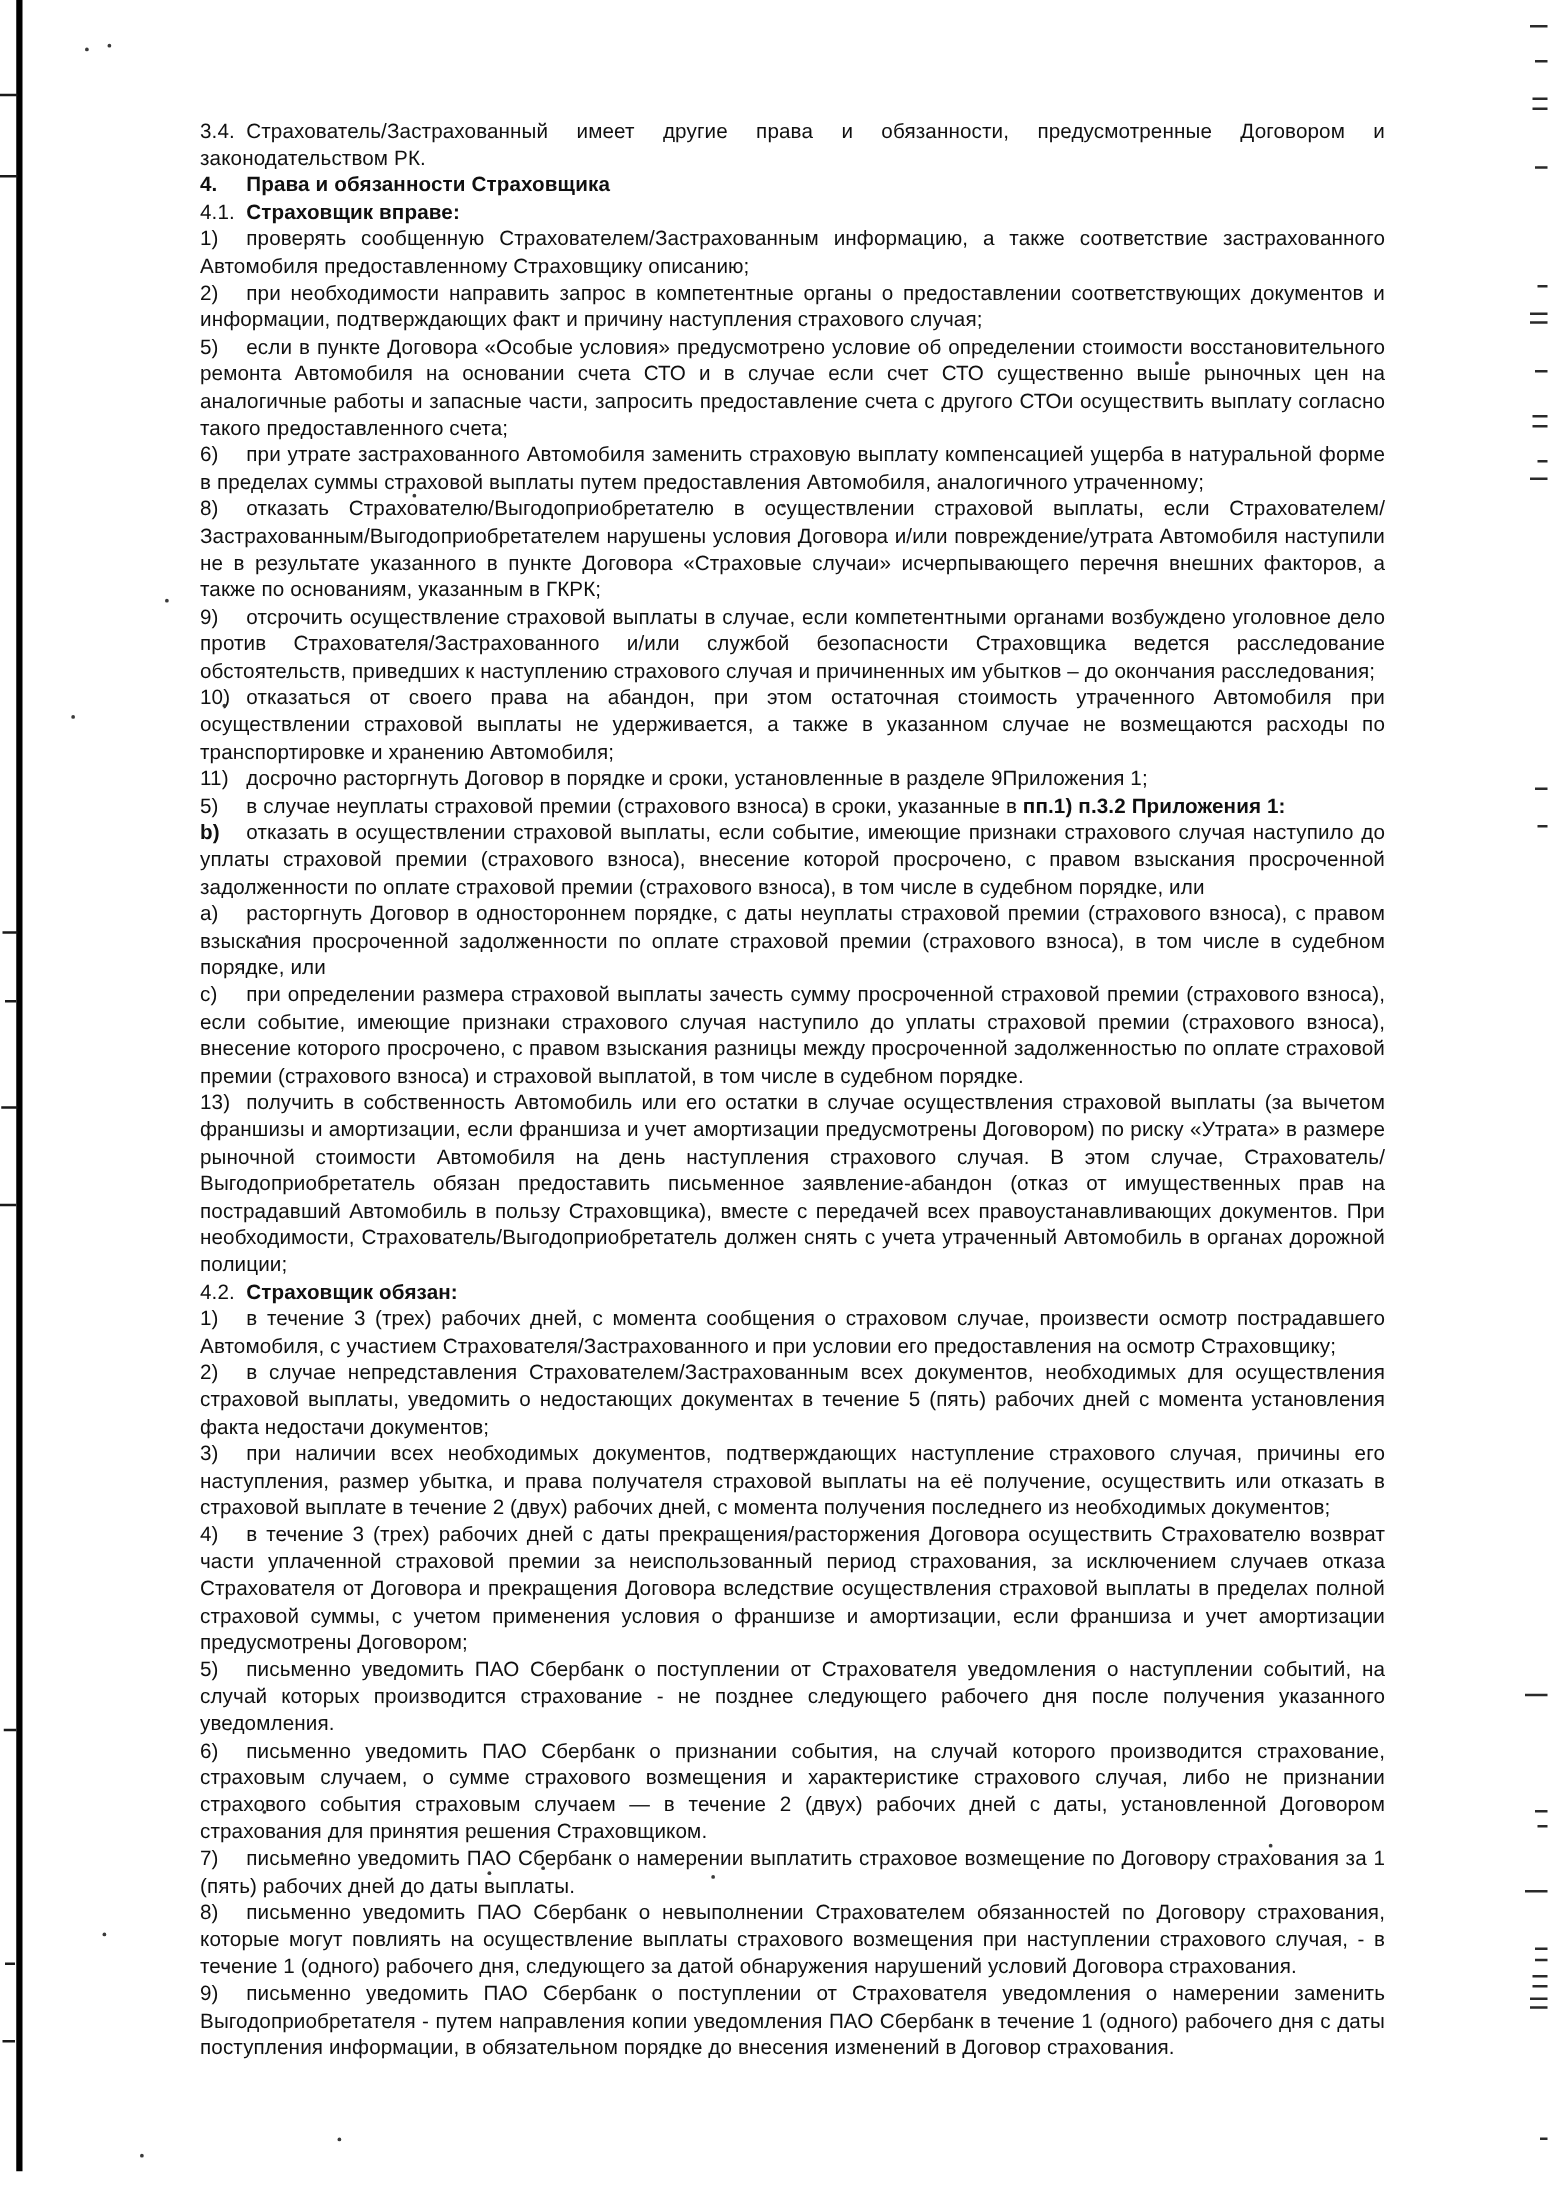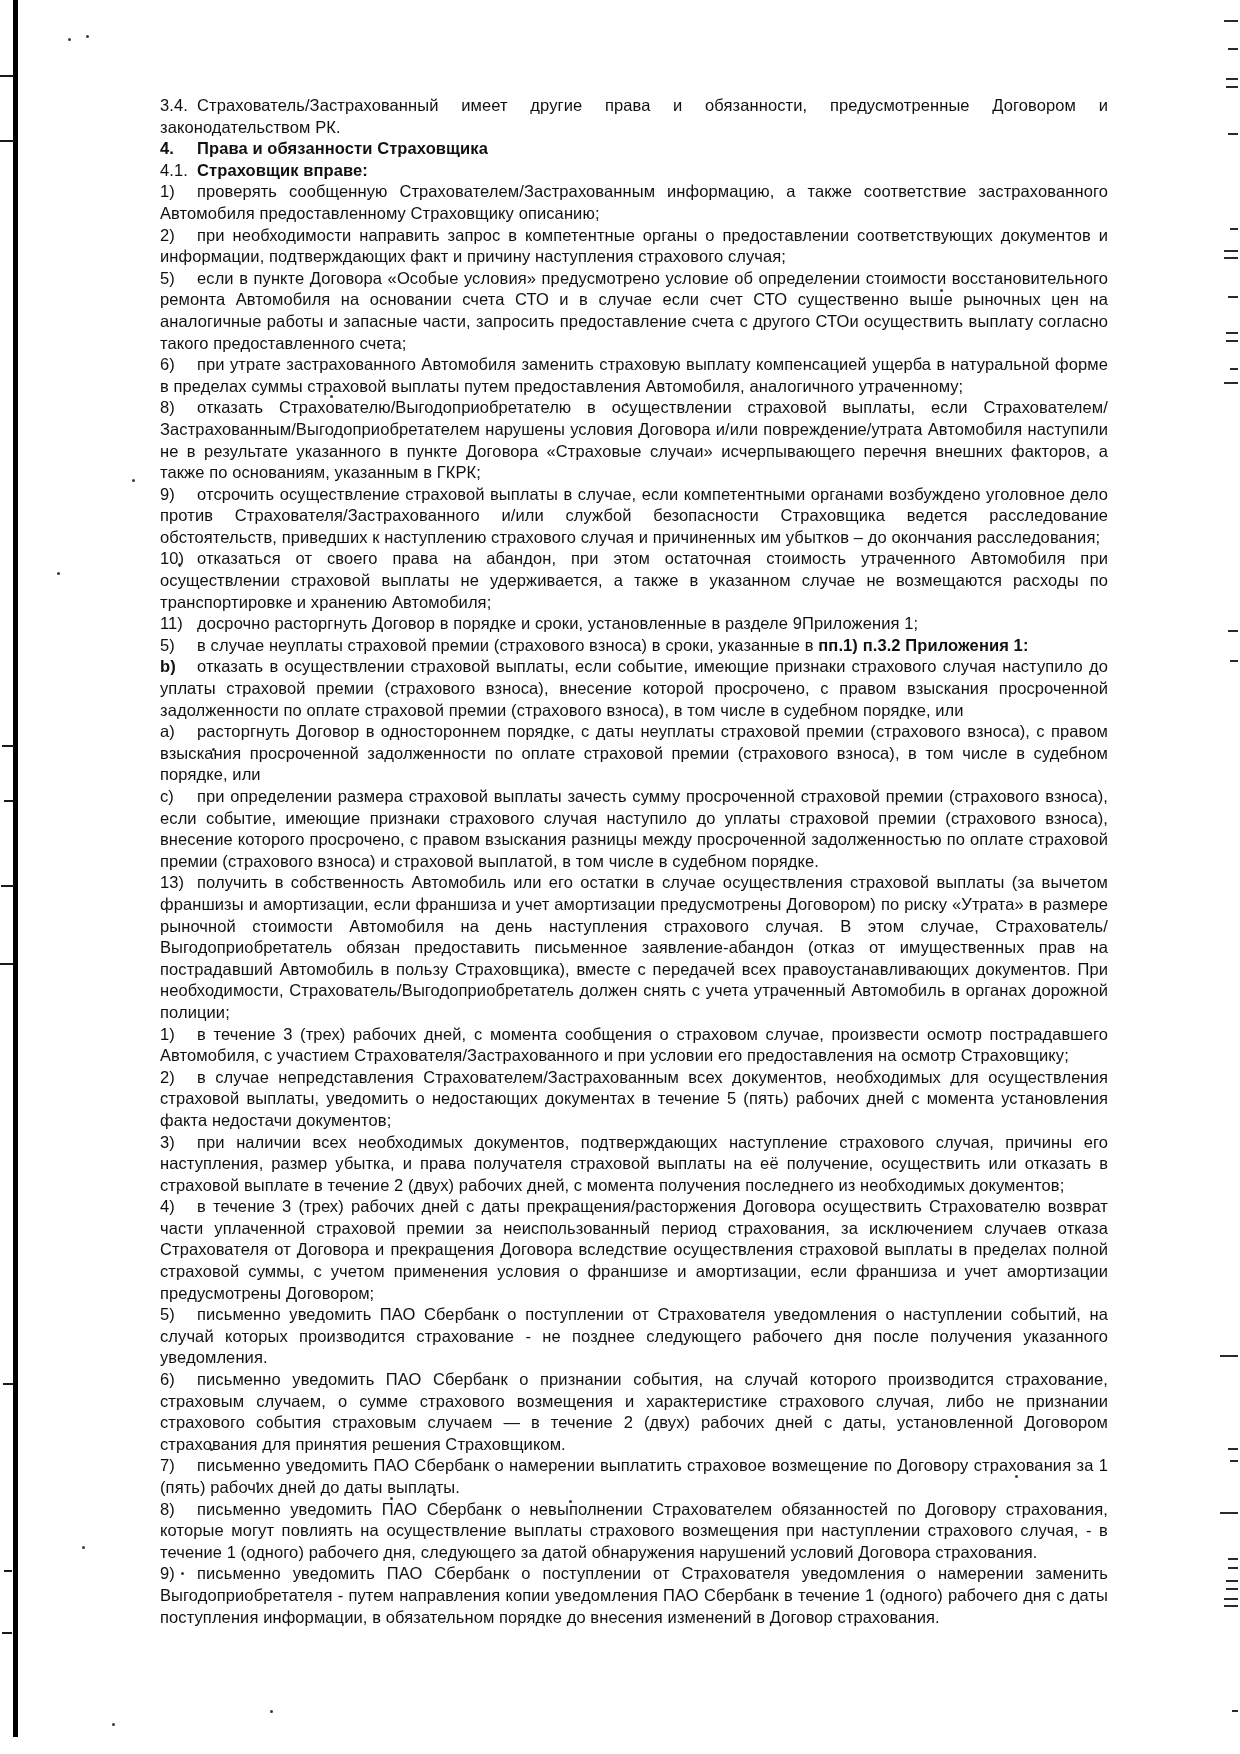--- a/index.html
+++ b/index.html
@@ -38,20 +38,21 @@
       <div class="para"><span class="label">6)</span><span class="">при утрате застрахованного Автомобиля заменить страховую выплату компенсацией ущерба в натуральной форме в пределах суммы страховой выплаты путем предоставления Автомобиля, аналогичного утраченному;</span></div>
       <div class="para"><span class="label">8)</span><span class="">отказать Страхователю/Выгодоприобретателю в осуществлении страховой выплаты, если Страхователем/Застрахованным/Выгодоприобретателем нарушены условия Договора и/или повреждение/утрата Автомобиля наступили не в результате указанного в пункте Договора «Страховые случаи» исчерпывающего перечня внешних факторов, а также по основаниям, указанным в ГКРК;</span></div>
       <div class="para"><span class="label">9)</span><span class="">отсрочить осуществление страховой выплаты в случае, если компетентными органами возбуждено уголовное дело против Страхователя/Застрахованного и/или службой безопасности Страховщика ведется расследование обстоятельств, приведших к наступлению страхового случая и причиненных им убытков – до окончания расследования;</span></div>
       <div class="para"><span class="label">10)</span><span class="">отказаться от своего права на абандон, при этом остаточная стоимость утраченного Автомобиля при осуществлении страховой выплаты не удерживается, а также в указанном случае не возмещаются расходы по транспортировке и хранению Автомобиля;</span></div>
       <div class="para"><span class="label">11)</span><span class="">досрочно расторгнуть Договор в порядке и сроки, установленные в разделе 9Приложения 1;</span></div>
       <div class="para"><span class="label">5)</span><span class="">в случае неуплаты страховой премии (страхового взноса) в сроки, указанные в </span><span class="b ">пп.1) п.3.2 Приложения 1:</span></div>
       <div class="para"><span class="label b">b)</span><span class="">отказать в осуществлении страховой выплаты, если событие, имеющие признаки страхового случая наступило до уплаты страховой премии (страхового взноса), внесение которой просрочено, с правом взыскания просроченной задолженности по оплате страховой премии (страхового взноса), в том числе в судебном порядке, или</span></div>
       <div class="para"><span class="label">a)</span><span class="">расторгнуть Договор в одностороннем порядке, с даты неуплаты страховой премии (страхового взноса), с правом взыскания просроченной задолженности по оплате страховой премии (страхового взноса), в том числе в судебном порядке, или</span></div>
       <div class="para"><span class="label">c)</span><span class="">при определении размера страховой выплаты зачесть сумму просроченной страховой премии (страхового взноса), если событие, имеющие признаки страхового случая наступило до уплаты страховой премии (страхового взноса), внесение которого просрочено, с правом взыскания разницы между просроченной задолженностью по оплате страховой премии (страхового взноса) и страховой выплатой, в том числе в судебном порядке.</span></div>
       <div class="para"><span class="label">13)</span><span class="">получить в собственность Автомобиль или его остатки в случае осуществления страховой выплаты (за вычетом франшизы и амортизации, если франшиза и учет амортизации предусмотрены Договором) по риску «Утрата» в размере рыночной стоимости Автомобиля на день наступления страхового случая. В этом случае, Страхователь/Выгодоприобретатель обязан предоставить письменное заявление-абандон (отказ от имущественных прав на пострадавший Автомобиль в пользу Страховщика), вместе с передачей всех правоустанавливающих документов. При необходимости, Страхователь/Выгодоприобретатель должен снять с учета утраченный Автомобиль в органах дорожной полиции;</span></div>
+      <div class="para"><span class="label">4.2.</span><span class="b u">Страховщик обязан:</span></div>
       <div class="para"><span class="label">1)</span><span class="">в течение 3 (трех) рабочих дней, с момента сообщения о страховом случае, произвести осмотр пострадавшего Автомобиля, с участием Страхователя/Застрахованного и при условии его предоставления на осмотр Страховщику;</span></div>
       <div class="para"><span class="label">2)</span><span class="">в случае непредставления Страхователем/Застрахованным всех документов, необходимых для осуществления страховой выплаты, уведомить о недостающих документах в течение 5 (пять) рабочих дней с момента установления факта недостачи документов;</span></div>
       <div class="para"><span class="label">3)</span><span class="">при наличии всех необходимых документов, подтверждающих наступление страхового случая, причины его наступления, размер убытка, и права получателя страховой выплаты на её получение, осуществить или отказать в страховой выплате в течение 2 (двух) рабочих дней, с момента получения последнего из необходимых документов;</span></div>
       <div class="para"><span class="label">4)</span><span class="">в течение 3 (трех) рабочих дней с даты прекращения/расторжения Договора осуществить Страхователю возврат части уплаченной страховой премии за неиспользованный период страхования, за исключением случаев отказа Страхователя от Договора и прекращения Договора вследствие осуществления страховой выплаты в пределах полной страховой суммы, с учетом применения условия о франшизе и амортизации, если франшиза и учет амортизации предусмотрены Договором;</span></div>
       <div class="para"><span class="label">5)</span><span class="">письменно уведомить ПАО Сбербанк о поступлении от Страхователя уведомления о наступлении событий, на случай которых производится страхование - не позднее следующего рабочего дня после получения указанного уведомления.</span></div>
       <div class="para"><span class="label">6)</span><span class="">письменно уведомить ПАО Сбербанк о признании события, на случай которого производится страхование, страховым случаем, о сумме страхового возмещения и характеристике страхового случая, либо не признании страхового события страховым случаем — в течение 2 (двух) рабочих дней с даты, установленной Договором страхования для принятия решения Страховщиком.</span></div>
       <div class="para"><span class="label">7)</span><span class="">письменно уведомить ПАО Сбербанк о намерении выплатить страховое возмещение по Договору страхования за 1 (пять) рабочих дней до даты выплаты.</span></div>
       <div class="para"><span class="label">8)</span><span class="">письменно уведомить ПАО Сбербанк о невыполнении Страхователем обязанностей по Договору страхования, которые могут повлиять на осуществление выплаты страхового возмещения при наступлении страхового случая, - в течение 1 (одного) рабочего дня, следующего за датой обнаружения нарушений условий Договора страхования.</span></div>
       <div class="para"><span class="label">9)</span><span class="">письменно уведомить ПАО Сбербанк о поступлении от Страхователя уведомления о намерении заменить Выгодоприобретателя - путем направления копии уведомления ПАО Сбербанк в течение 1 (одного) рабочего дня с даты поступления информации, в обязательном порядке до внесения изменений в Договор страхования.</span></div>
     </div>

